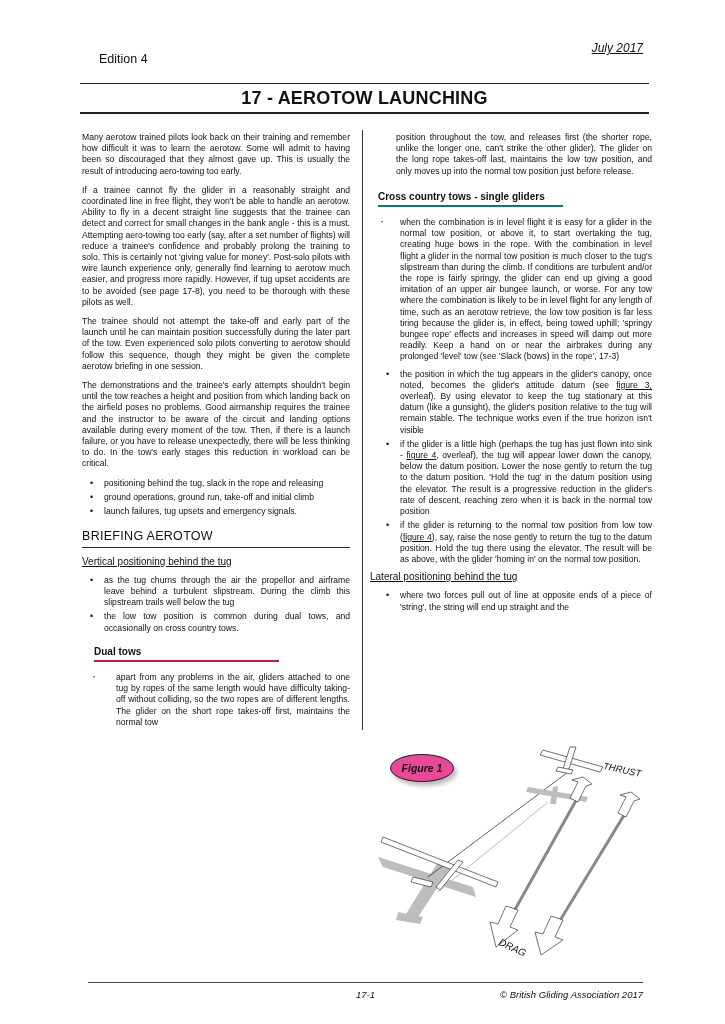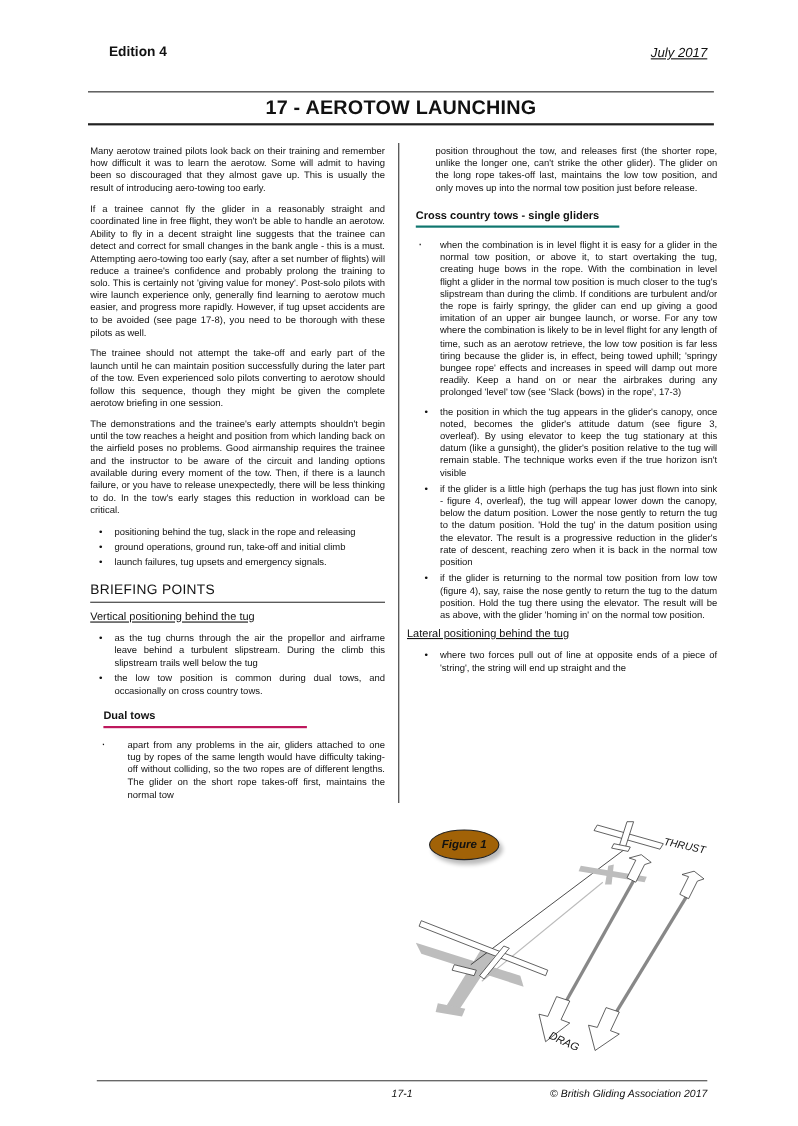--- a/index.html
+++ b/index.html
@@ -1,19 +1,19 @@
 <!DOCTYPE html>
 <html><head>
 <meta charset="utf-8">
 <style>
   html, body { margin: 0; padding: 0; background: #ffffff; }
   body { width: 725px; height: 1024px; position: relative; overflow: hidden;
          font-family: "Liberation Sans", sans-serif; color: #111; }
   .page-header { position: absolute; left: 88px; right: 82px; top: 40px; height: 20px; }
-  .edition { position: absolute; left: 0; top: 0; font-weight: bold; font-size: 12.5px; padding-left: 11px; }
+  .edition { position: absolute; left: 0; top: 12px; font-weight: normal; font-size: 12.5px; padding-left: 11px; }
   .date { position: absolute; right: 0; top: 1px; font-style: italic; font-size: 12px; text-decoration: underline; }
   .title-bar { position: absolute; left: 80px; right: 76px; top: 83px; height: 28px;
                border-top: 1.5px solid #222; border-bottom: 2px solid #222; }
   .title { text-align: center; font-weight: bold; font-size: 18px; line-height: 28px; letter-spacing: 0.2px; }
 
   .col { position: absolute; top: 132px; font-size: 8.6px; line-height: 11.2px; text-align: justify; }
   .col-left { left: 82px; width: 268px; }
   .col-right { left: 378px; width: 274px; }
   .divider { position: absolute; left: 362px; top: 130px; width: 1px; height: 600px; background: #333; }
 
@@ -25,25 +25,25 @@
   ul.inset li { padding-left: 30px; }
   ul.inset2 li { padding-left: 34px; }
 
   .section-head { font-size: 12.5px; letter-spacing: 0.3px; padding-bottom: 4px;
                   border-bottom: 1px solid #333; margin: 14px 0 8px 0; }
   .sub-head { font-size: 10px; text-decoration: underline; margin: 0 0 8px 0; }
   .sub-head-b { font-size: 10px; font-weight: bold; display: inline-block; padding-bottom: 3px;
                 border-bottom: 2px solid #be185d; margin: 6px 0 10px 12px; width: 185px; }
   .sub-head-b2 { font-size: 10px; font-weight: bold; display: inline-block; padding-bottom: 3px;
                  border-bottom: 2px solid #0f766e; margin: 6px 0 10px 0; width: 185px; }
-  .fig-ref { }
+  .fig-ref { text-decoration: underline; }
 
   .figure { position: absolute; left: 378px; top: 742px; width: 270px; height: 225px; }
   .fig-label { position: absolute; left: 12px; top: 12px; width: 62px; height: 26px;
-               border: 1px solid #222; border-radius: 50%; background: #a16207;
+               border: 1px solid #222; border-radius: 50%; background: #ec4899;
                box-shadow: 3px 4px 4px #bbb; font-weight: bold; font-style: italic;
                font-size: 10.5px; line-height: 26px; text-align: center; }
 
   .footer { position: absolute; left: 88px; right: 82px; top: 982px; height: 20px;
             border-top: 1.5px solid #444; }
   .footer span { position: absolute; top: 6px; font-size: 9.5px; }
   .f-left { left: 0; text-decoration: underline; margin-top: 34px; }
   .f-center { left: 268px; font-style: italic; text-align: center; }
   .f-right { right: 0; font-style: italic; }
 </style>
@@ -65,21 +65,21 @@
   <p>Many aerotow trained pilots look back on their training and remember how difficult it was to learn the aerotow. Some will admit to having been so discouraged that they almost gave up. This is usually the result of introducing aero-towing too early.</p>
   <p>If a trainee cannot fly the glider in a reasonably straight and coordinated line in free flight, they won't be able to handle an aerotow. Ability to fly in a decent straight line suggests that the trainee can detect and correct for small changes in the bank angle - this is a must. Attempting aero-towing too early (say, after a set number of flights) will reduce a trainee's confidence and probably prolong the training to solo. This is certainly not 'giving value for money'. Post-solo pilots with wire launch experience only, generally find learning to aerotow much easier, and progress more rapidly. However, if tug upset accidents are to be avoided (see page 17-8), you need to be thorough with these pilots as well.</p>
   <p>The trainee should not attempt the take-off and early part of the launch until he can maintain position successfully during the later part of the tow. Even experienced solo pilots converting to aerotow should follow this sequence, though they might be given the complete aerotow briefing in one session.</p>
   <p>The demonstrations and the trainee's early attempts shouldn't begin until the tow reaches a height and position from which landing back on the airfield poses no problems. Good airmanship requires the trainee and the instructor to be aware of the circuit and landing options available during every moment of the tow. Then, if there is a launch failure, or you have to release unexpectedly, there will be less thinking to do. In the tow's early stages this reduction in workload can be critical.</p>
   <ul>
     <li>positioning behind the tug, slack in the rope and releasing</li>
     <li>ground operations, ground run, take-off and initial climb</li>
     <li>launch failures, tug upsets and emergency signals.</li>
   </ul>
 
-  <div class="section-head">BRIEFING POINTS</div>
+  <div class="section-head">BRIEFING AEROTOW</div>
   <div class="sub-head">Vertical positioning behind the tug</div>
 
   <ul>
     <li>as the tug churns through the air the propellor and airframe leave behind a turbulent slipstream. During the climb this slipstream trails well below the tug</li>
     <li>the low tow position is common during dual tows, and occasionally on cross country tows.</li>
   </ul>
 
   <div class="sub-head-b">Dual tows</div>
   <ul class="small inset2">
     <li>apart from any problems in the air, gliders attached to one tug by ropes of the same length would have difficulty taking-off without colliding, so the two ropes are of different lengths. The glider on the short rope takes-off first, maintains the normal tow</li>

